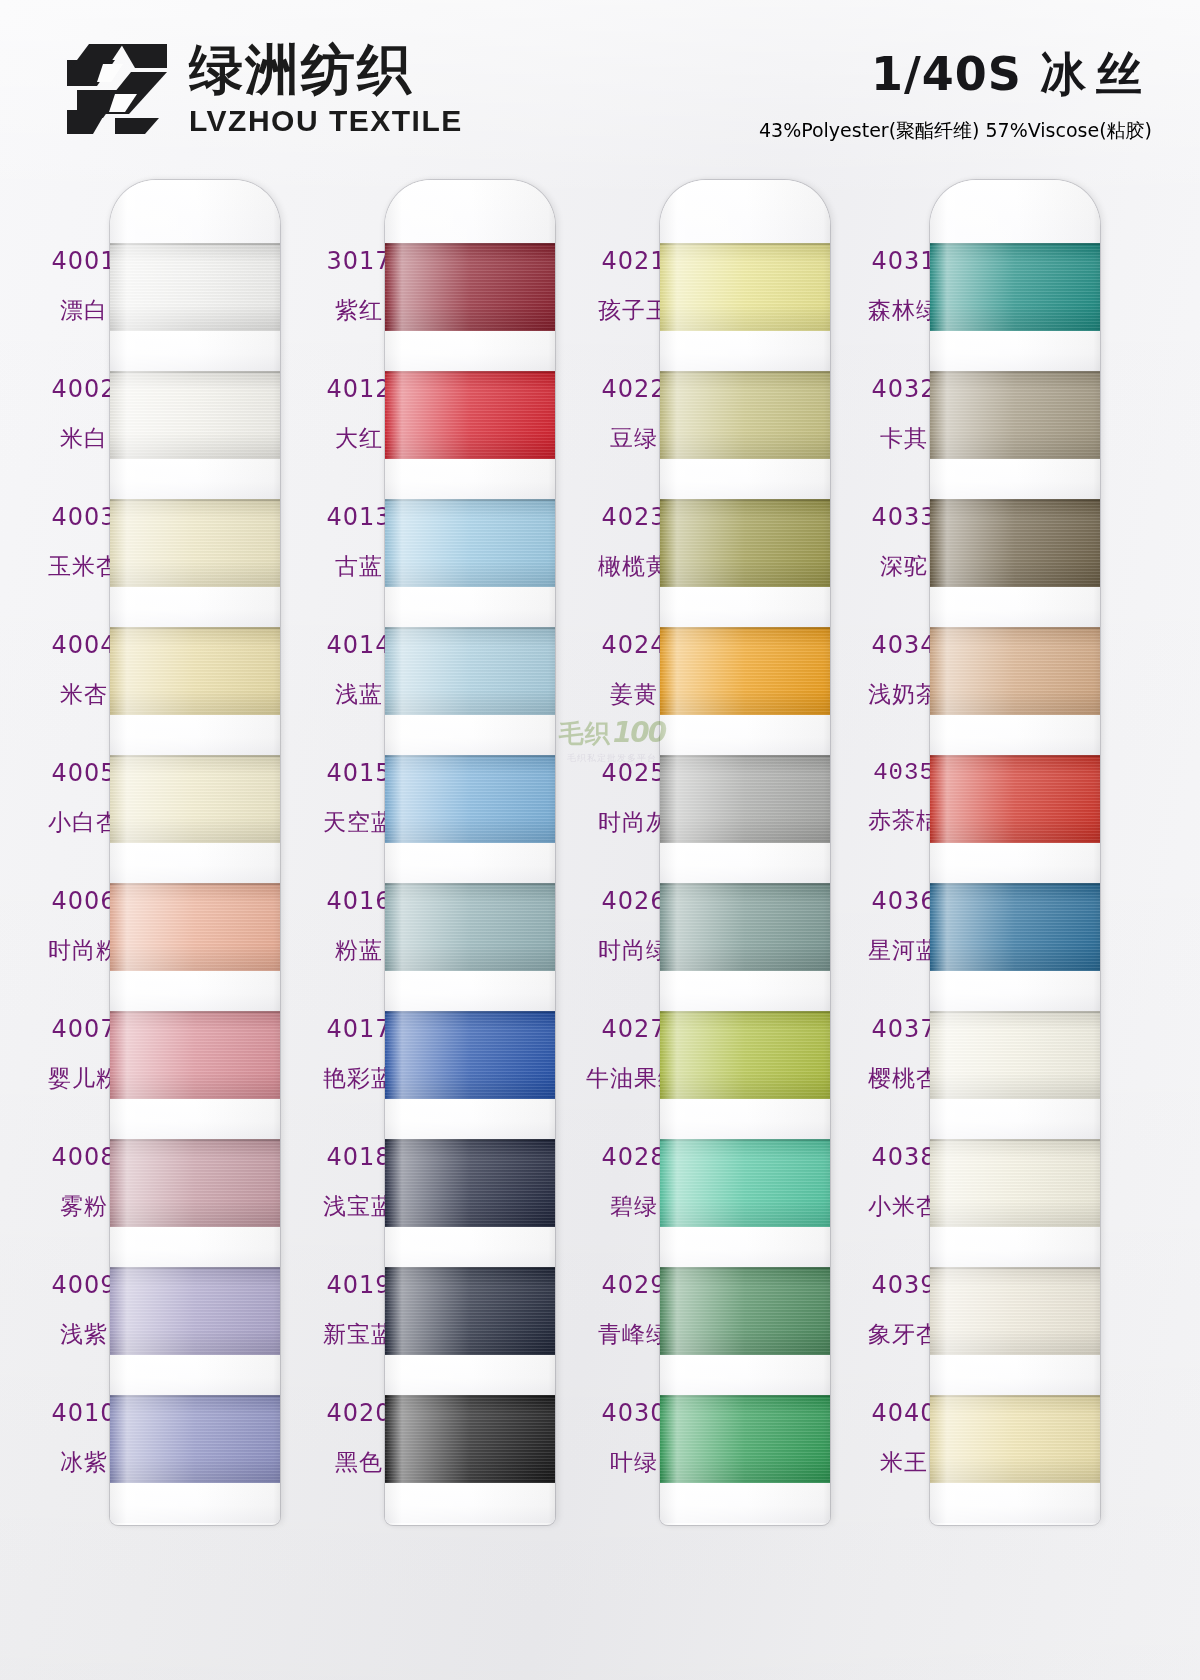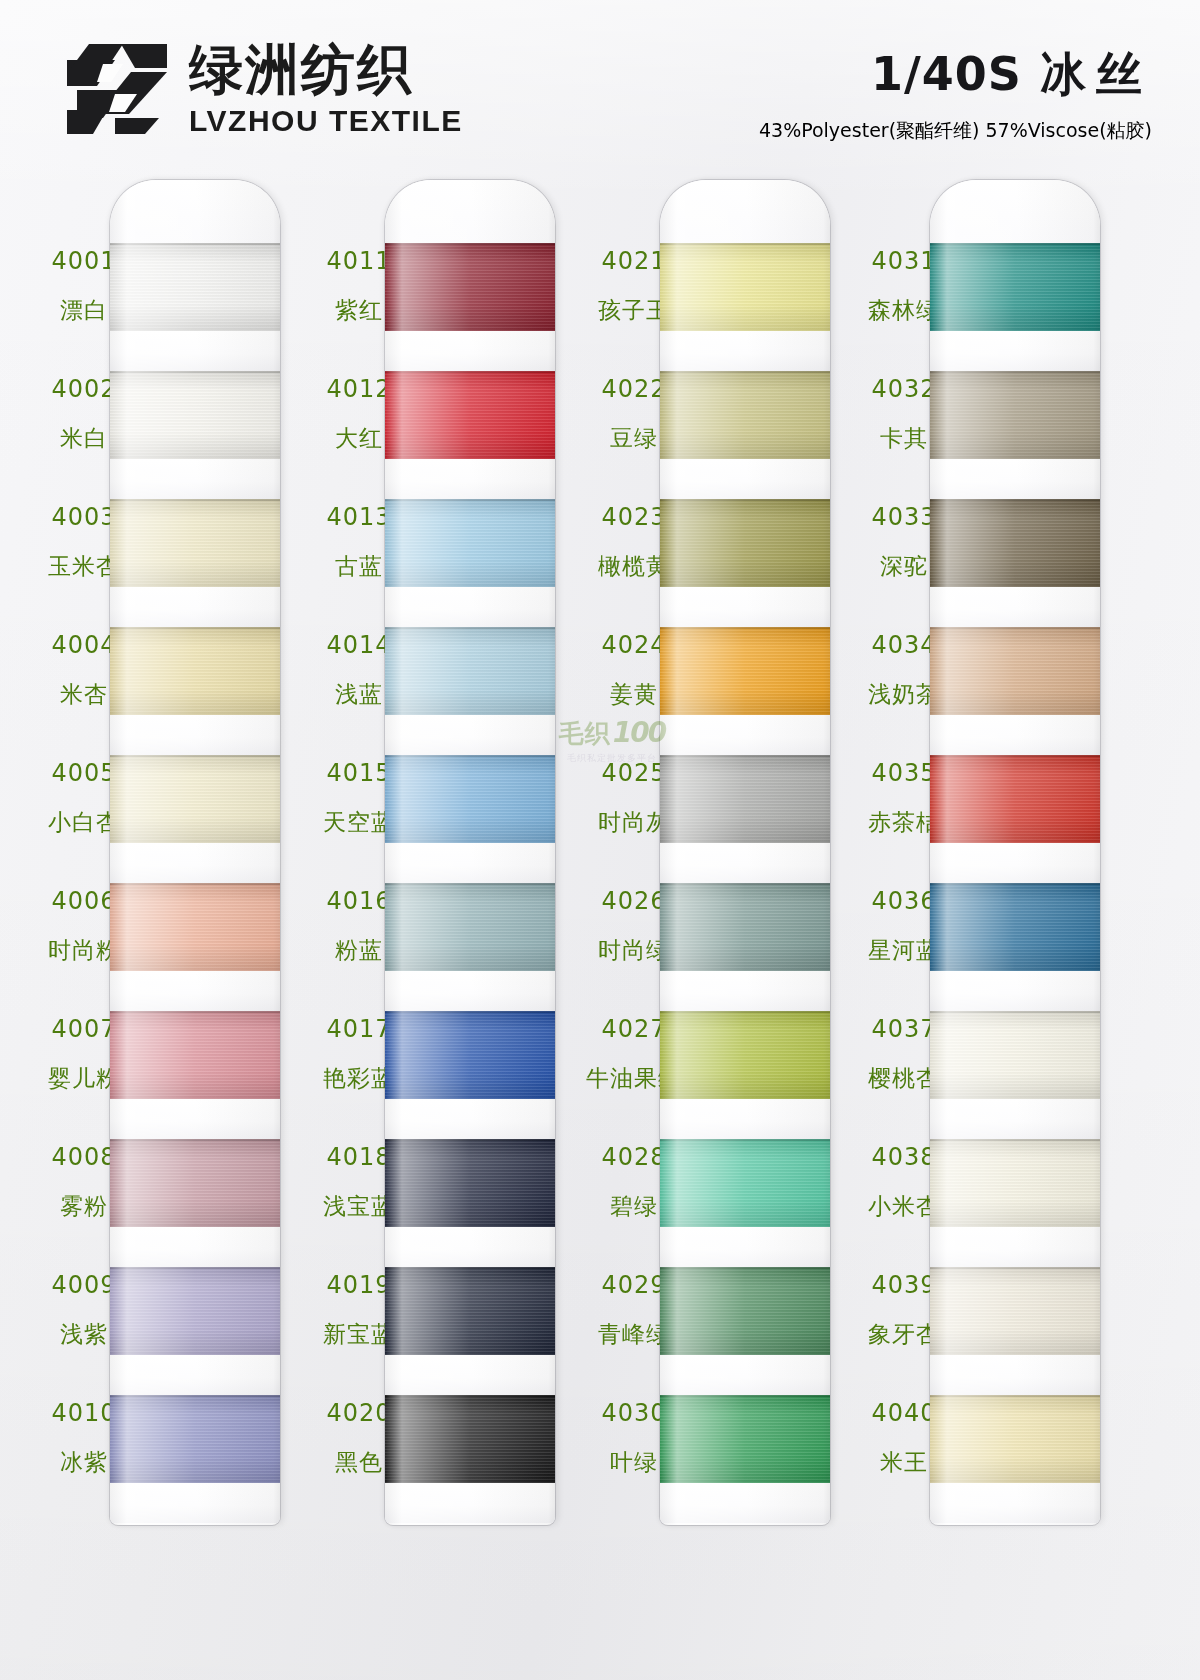--- a/index.html
+++ b/index.html
@@ -91,21 +91,21 @@
     background:rgba(0,0,0,.16);
   }
   .gap{
     position:absolute;left:0;width:100%;
     background:linear-gradient(180deg,#ffffff 0%,#fdfdfe 55%,#f4f4f7 100%);
   }
 
   
   .label{
     position:absolute;width:112px;text-align:center;
-    color:#4d7c0f;line-height:1.28;
+    color:#701a75;line-height:1.28;
     font-family:"DejaVu Sans","Liberation Sans",sans-serif;
   }
   .label .code{font-size:24px;letter-spacing:1px;}
   .label .name{font-size:23px;letter-spacing:1px;margin-top:19px;white-space:nowrap;}
 
   
   .watermark{
     position:absolute;left:553px;top:716px;width:118px;height:56px;
     opacity:.30;pointer-events:none;
     font-family:"DejaVu Sans","Liberation Sans",sans-serif;
@@ -254,21 +254,21 @@
       <div class="gap" style="top: 1175px; height: 40px;"></div>
       <div class="swatch" title="4010 冰紫" style="top: 1215px; height: 88px; background: rgb(143, 147, 198);">
         <div class="thread"></div>
         <div class="shade"></div>
         <div class="edge"></div>
       </div>
       <div class="gap" style="top: 1303px; height: 40px;"></div>
       <div class="sheen"></div>
     </div>
     <div class="label" style="left: 303px; top: 246px;">
-      <div class="code">4011</div>
+      <div class="code">3017</div>
       <div class="name">紫红</div>
     </div>
     <div class="label" style="left: 303px; top: 374px;">
       <div class="code">4012</div>
       <div class="name">大红</div>
     </div>
     <div class="label" style="left: 303px; top: 502px;">
       <div class="code">4013</div>
       <div class="name">古蓝</div>
     </div>
@@ -477,21 +477,21 @@
       <div class="name">卡其</div>
     </div>
     <div class="label" style="left: 848px; top: 502px;">
       <div class="code">4033</div>
       <div class="name">深驼</div>
     </div>
     <div class="label" style="left: 848px; top: 630px;">
       <div class="code">4034</div>
       <div class="name">浅奶茶</div>
     </div>
-    <div class="label" style="left: 848px; top: 758px;">
+    <div class="label" style="left: 848px; top: 758px; font-family: Liberation Mono, monospace;">
       <div class="code">4035</div>
       <div class="name">赤茶桔</div>
     </div>
     <div class="label" style="left: 848px; top: 886px;">
       <div class="code">4036</div>
       <div class="name">星河蓝</div>
     </div>
     <div class="label" style="left: 848px; top: 1014px;">
       <div class="code">4037</div>
       <div class="name">樱桃杏</div>

